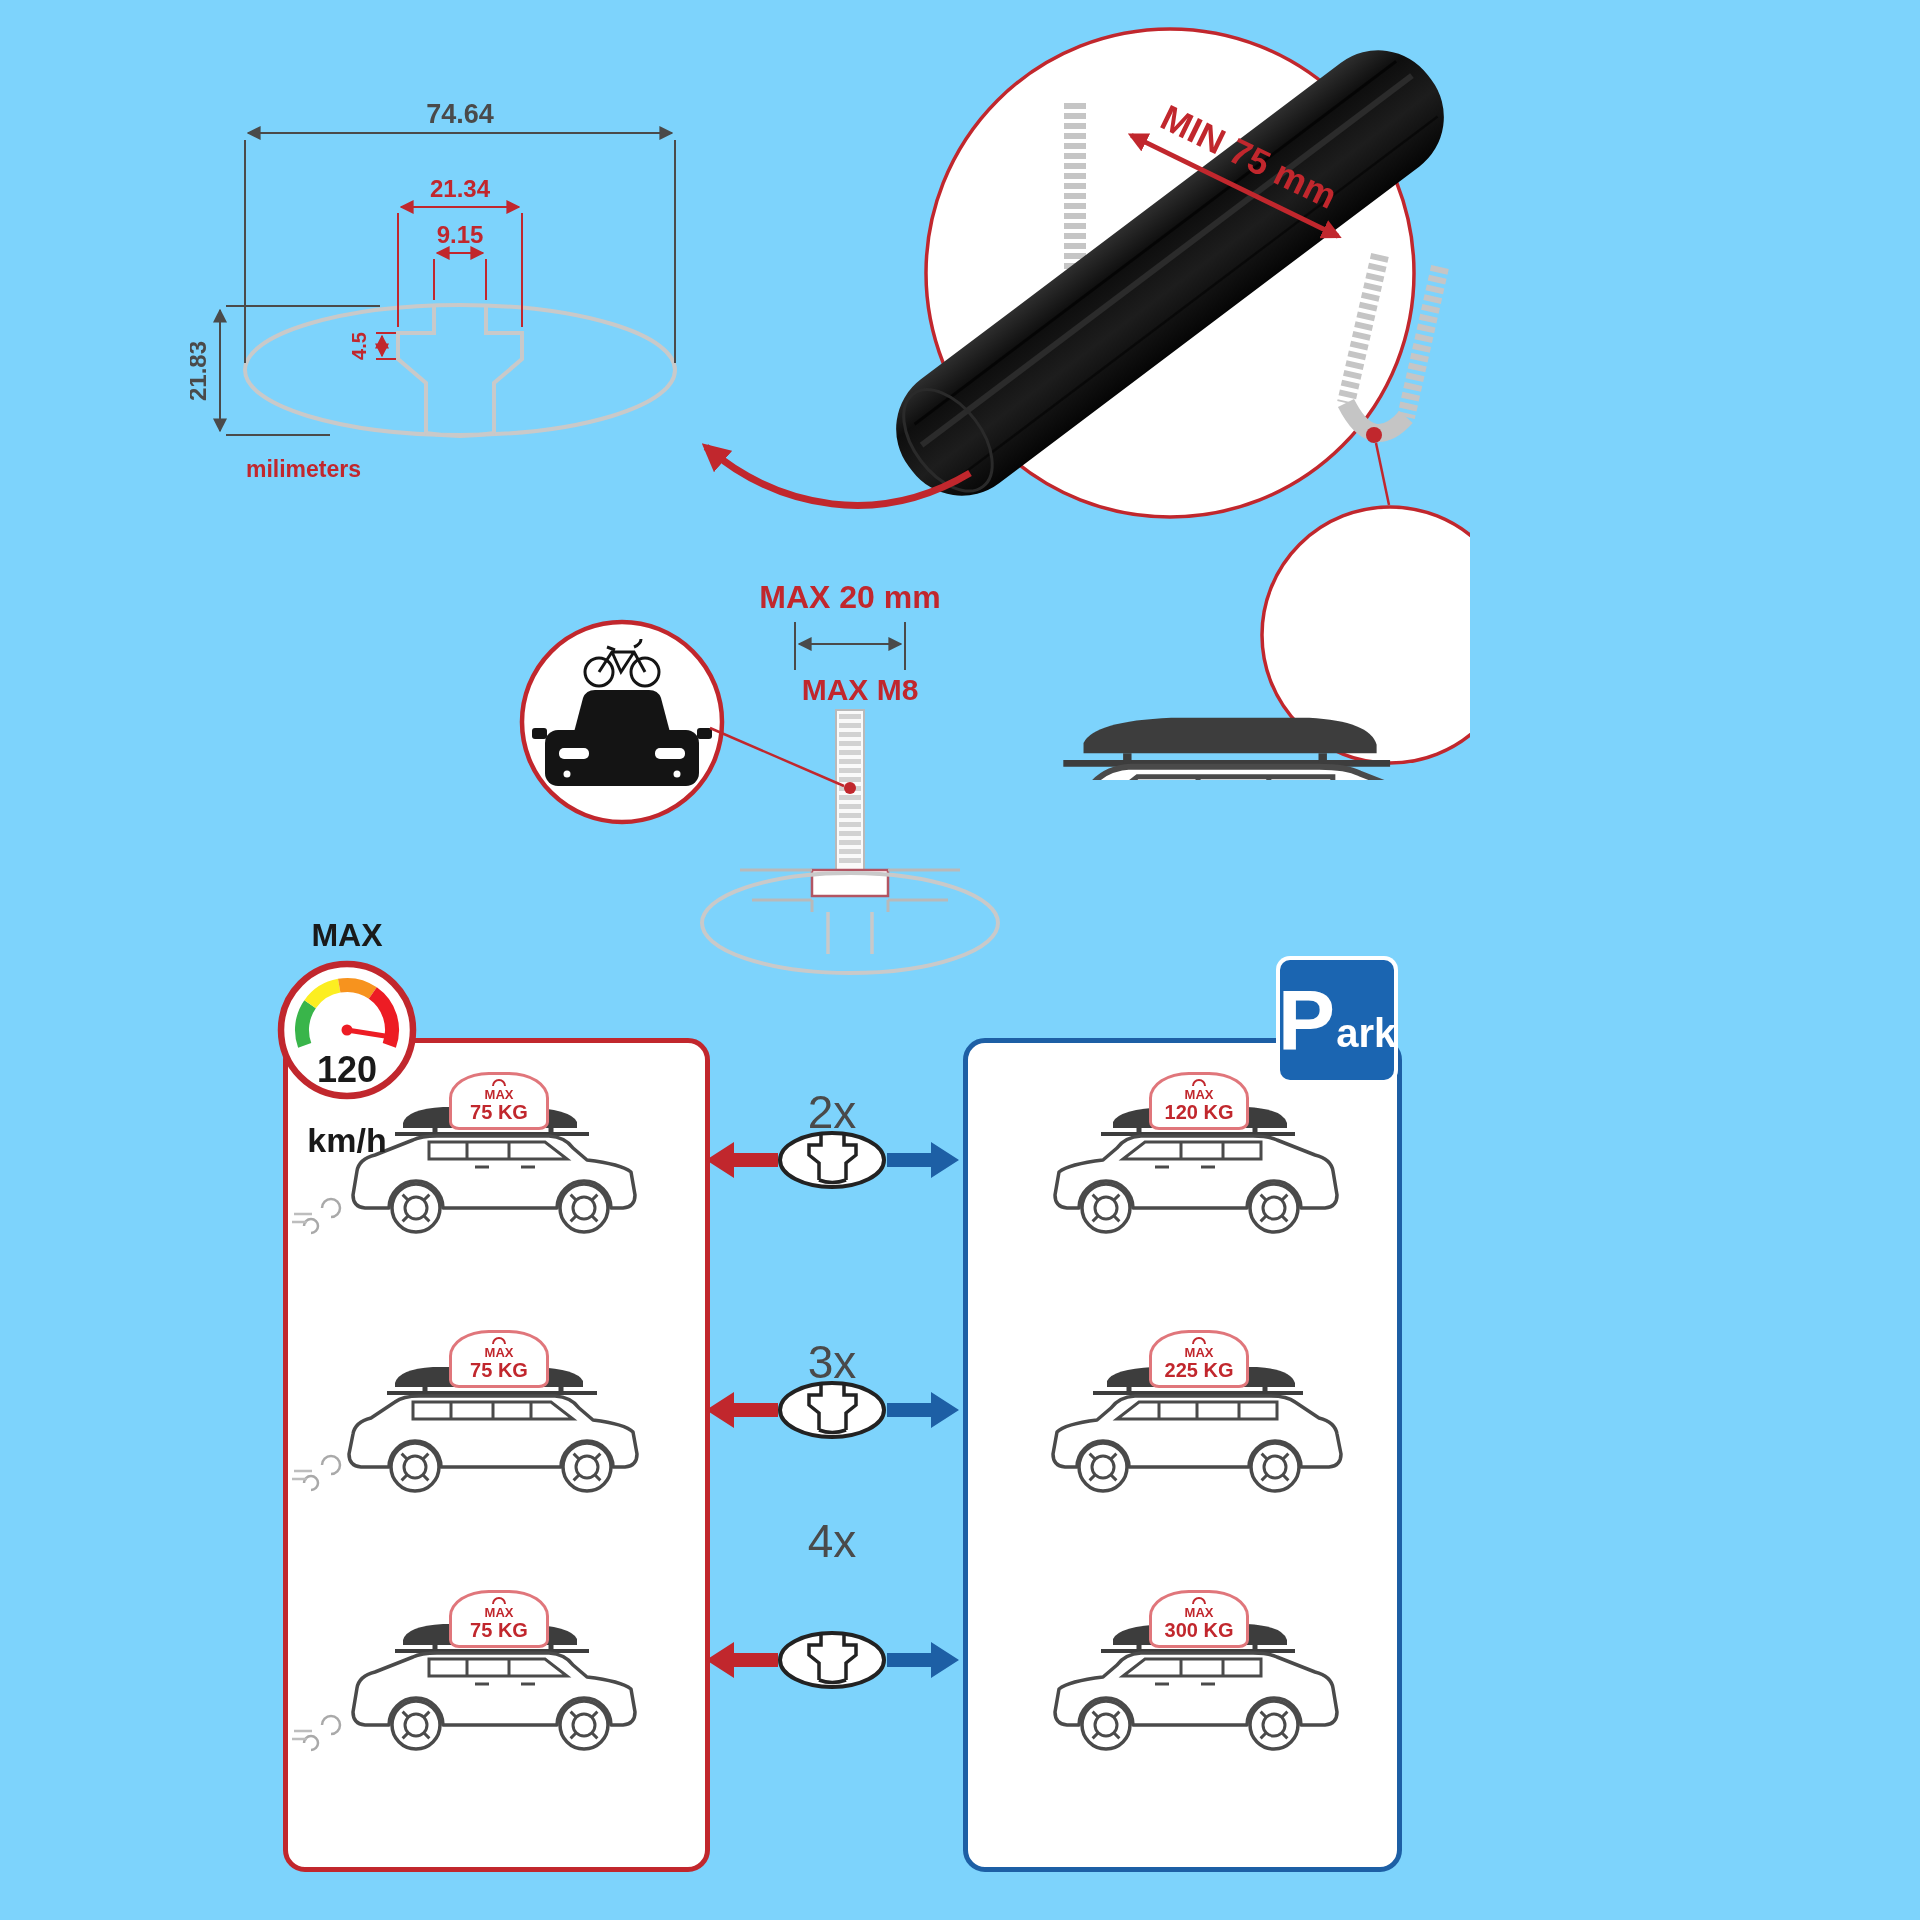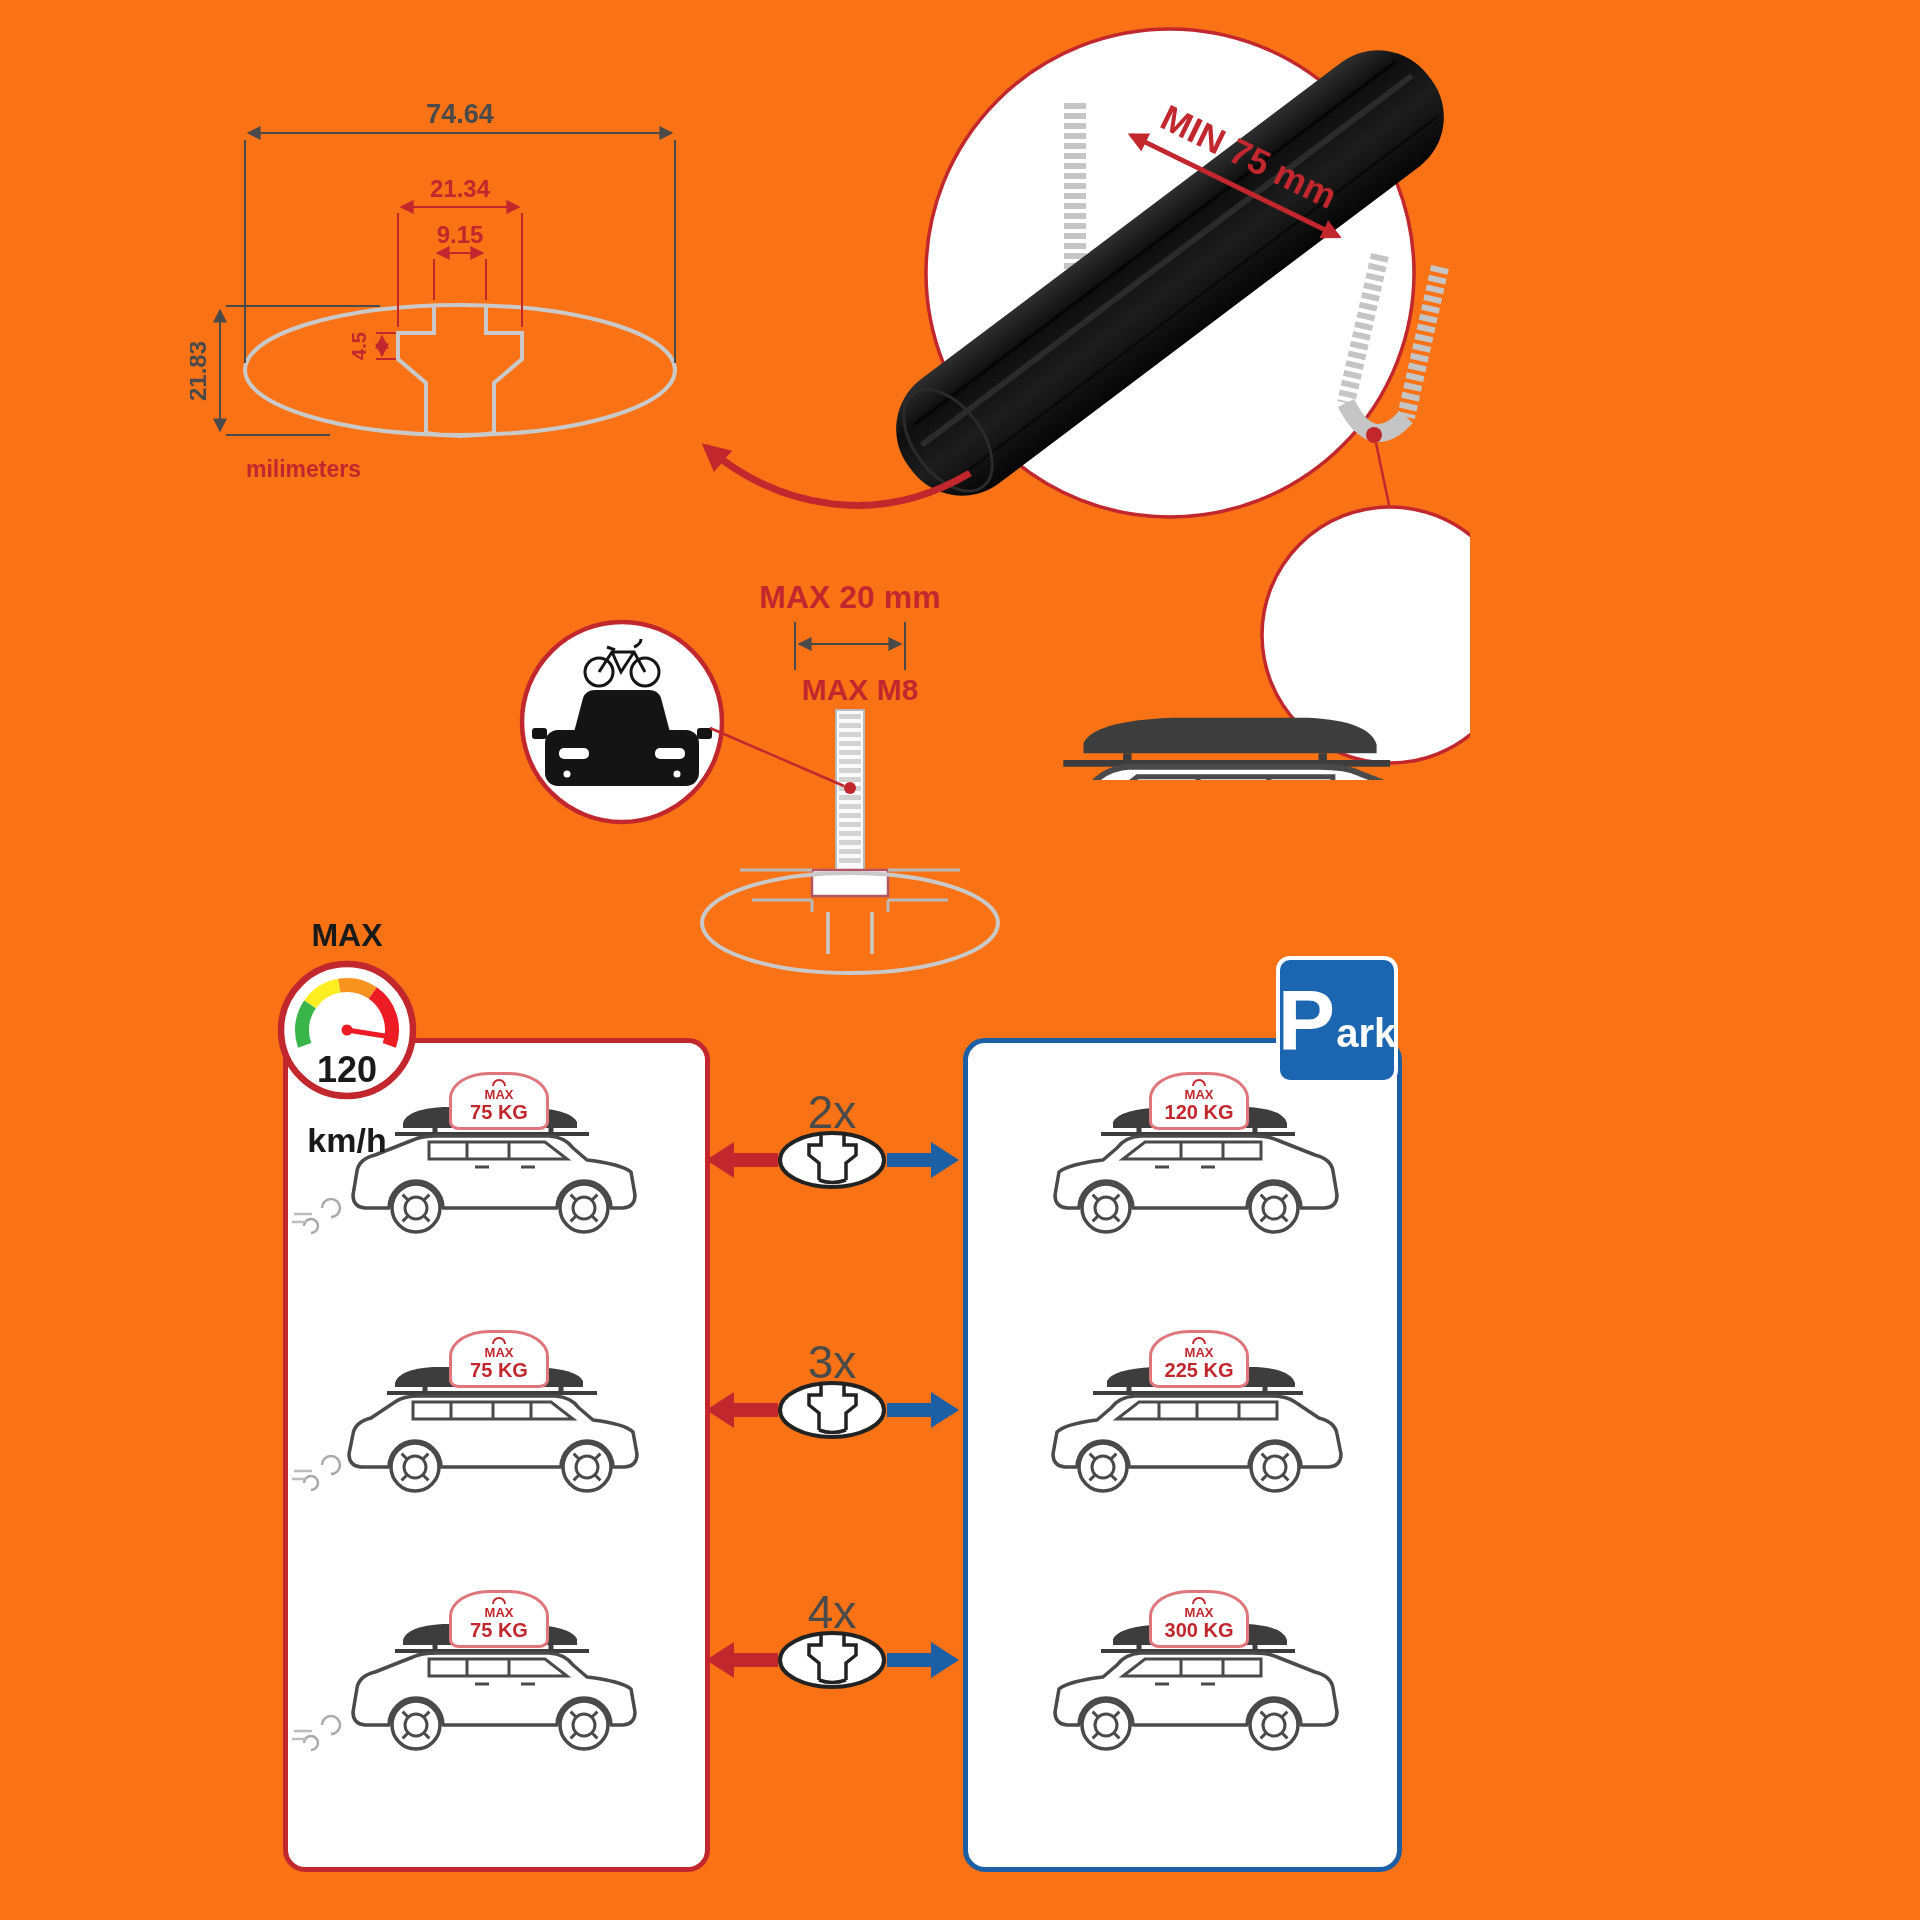--- a/index.html
+++ b/index.html
@@ -1,16 +1,16 @@
 <!DOCTYPE html>
 <html><head>
 <meta charset="utf-8">
 <style>
   html,body{margin:0;padding:0;background:#fff;}
-  .canvas{position:relative;width:1920px;height:1920px;background:#f97316;overflow:hidden;
+  .canvas{position:relative;width:1920px;height:1920px;background:#7dd3fc;overflow:hidden;
           font-family:"Liberation Sans",sans-serif;}
   .abs{position:absolute;}
   svg text{font-family:"Liberation Sans",sans-serif;}
   .box{position:absolute;background:#fff;border-radius:22px;}
   .box.red{border:5px solid #c1272d;}
   .box.blue{border:5px solid #1d5fa5;}
   .park-sign{position:absolute;left:1280px;top:960px;width:114px;height:120px;background:#1b65b1;
              border-radius:10px;display:flex;justify-content:center;align-items:center;color:#fff;
              z-index:7;box-shadow:0 0 0 4px #fff;}
   .park-sign .p-big{font-size:86px;font-weight:bold;line-height:1;}
@@ -205,21 +205,21 @@
   <div class="box red" style="left:283px;top:1038px;width:417px;height:824px;"></div>
   <div class="box blue" style="left:963px;top:1038px;width:429px;height:824px;"></div>
 
   <div class="park-sign">
     <span class="p-big">P</span>
     <span class="p-small">ark</span>
   </div>
 
   <div class="row-mult" style="top:1085px">2x</div>
   <div class="row-mult" style="top:1335px">3x</div>
-  <div class="row-mult" style="top:1585px">4x</div>
+  <div class="row-mult" style="top:1514px">4x</div>
 
   <svg class="abs" style="left:700px;top:1124px" width="265" height="72" viewBox="0 0 265 72">
     <polygon points="6,36 34,18 34,29 78,29 78,43 34,43 34,54" fill="#c1272d"></polygon>
     <polygon points="259,36 231,18 231,29 187,29 187,43 231,43 231,54" fill="#1d5fa5"></polygon>
     <use href="#bar-oval-icon"></use>
   </svg>
   <svg class="abs" style="left:700px;top:1374px" width="265" height="72" viewBox="0 0 265 72">
     <polygon points="6,36 34,18 34,29 78,29 78,43 34,43 34,54" fill="#c1272d"></polygon>
     <polygon points="259,36 231,18 231,29 187,29 187,43 231,43 231,54" fill="#1d5fa5"></polygon>
     <use href="#bar-oval-icon"></use>

